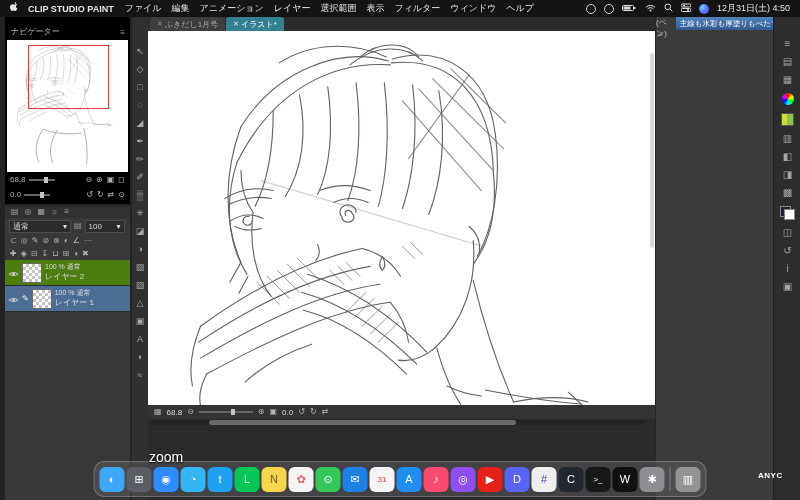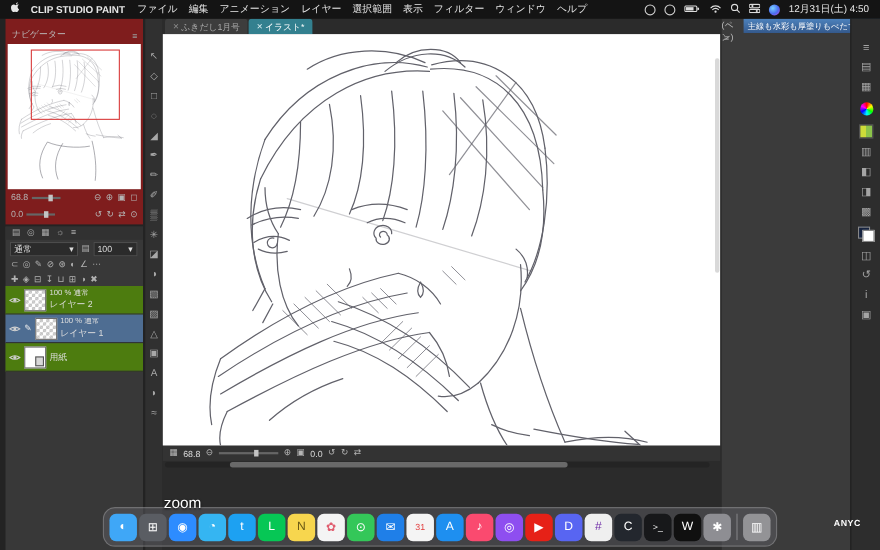--- a/index.html
+++ b/index.html
@@ -19,21 +19,21 @@
   .mb-clock{white-space:nowrap;}
 
   
   .icon{line-height:1;}
   .checker{background-color:#fff;
     background-image:linear-gradient(45deg,#c4c4c4 25%,transparent 25%,transparent 75%,#c4c4c4 75%),
                      linear-gradient(45deg,#c4c4c4 25%,transparent 25%,transparent 75%,#c4c4c4 75%);
     background-size:6px 6px;background-position:0 0,3px 3px;}
 
   
-  #navigator{position:absolute;left:5px;top:17px;width:125px;height:187px;background:#7f1d1d;}
+  #navigator{position:absolute;left:5px;top:17px;width:125px;height:187px;background:#000000;}
   .nav-header{height:20px;display:flex;align-items:flex-end;padding:0 5px 3px 6px;color:#bbb;font-size:8px;}
   .nav-header .menu-glyph{margin-left:auto;color:#999;font-size:8px;}
   .nav-thumb{position:relative;margin:0 2px;height:132px;background:#fff;overflow:hidden;}
   .nav-view-rect{position:absolute;left:17%;top:4%;width:66%;height:47%;border:1px solid #d93a3a;}
   .nav-ctrl{height:15px;display:flex;align-items:center;gap:3px;padding:0 5px;color:#b5b5b5;font-size:8px;}
   .nav-ctrl .icons{margin-left:auto;display:flex;gap:4px;}
   .mini-slider{width:26px;height:2px;background:#666;position:relative;}
   .mini-slider i{position:absolute;left:60%;top:-2px;width:4px;height:6px;background:#c4c4c4;}
 
   
@@ -351,32 +351,20 @@
               <path d="M1 4 Q6 .5 11 4 Q6 7.5 1 4Z" fill="none" stroke="#cfcfcf"></path>
               <circle cx="6" cy="4" r="1.5" fill="#cfcfcf"></circle>
             </svg></span>
           <span class="pencil-mini">✎</span>
           <div class="layer-thumb checker"></div>
           <div class="layer-text">
             <div>100 % 通常</div>
             <div class="nm">レイヤー 1</div>
           </div>
         </div>
-        <div class="layer-row">
-          <span class="icon"><svg width="11" height="8" viewBox="0 0 12 8">
-              <path d="M1 4 Q6 .5 11 4 Q6 7.5 1 4Z" fill="none" stroke="#cfcfcf"></path>
-              <circle cx="6" cy="4" r="1.5" fill="#cfcfcf"></circle>
-            </svg></span>
-          <div class="layer-thumb" style="background: rgb(255, 255, 255);">
-            <span class="corner"></span>
-          </div>
-          <div class="layer-text">
-            <div class="nm">用紙</div>
-          </div>
-        </div>
       </div>
   </div>
 
   <div id="toolstrip">
       <span class="tool-btn">↖</span>
       <span class="tool-btn">◇</span>
       <span class="tool-btn">□</span>
       <span class="tool-btn">◌</span>
       <span class="tool-btn">◢</span>
       <span class="tool-btn">✒</span>

